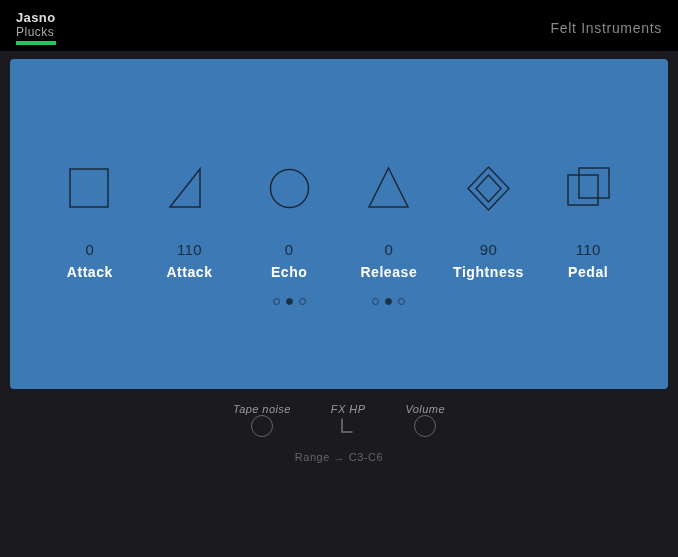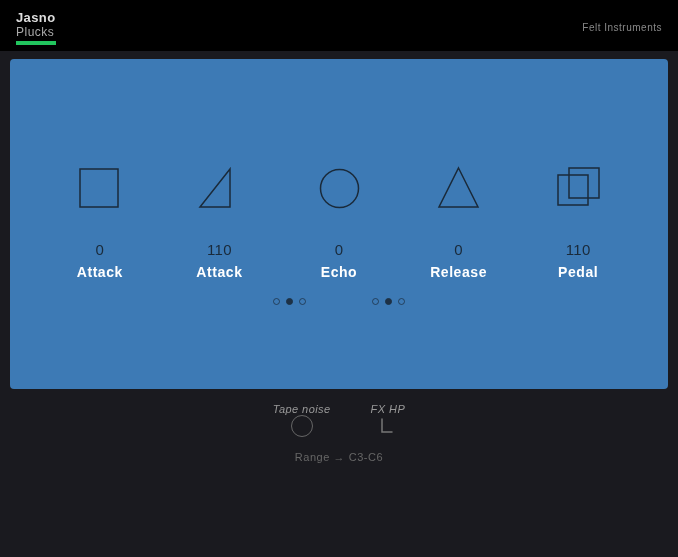--- a/index.html
+++ b/index.html
@@ -31,21 +31,21 @@
       letter-spacing: 0.03em;
     }
     .preset-name {
       font-size: 12px;
       color: #aaa;
       border-bottom: 4px solid #22c55e;
       padding-bottom: 2px;
       letter-spacing: 0.04em;
     }
     .brand-name {
-      font-size: 10px;
+      font-size: 14px;
       color: #888;
       letter-spacing: 0.05em;
     }
 
     
     .main-panel {
       margin: 8px 10px;
       background: #3d7ab5;
       border-radius: 4px;
       height: 330px;
@@ -234,20 +234,31 @@
     <div class="control-item">
       <div class="shape-container">
         <svg width="55" height="55" viewBox="0 0 55 55">
           <polygon points="27.5,7 47,46 8,46"></polygon>
         </svg>
       </div>
       <span class="control-value">0</span>
       <span class="control-label">Release</span>
     </div>
 
+    <div class="control-item">
+      <div class="shape-container">
+        <svg width="55" height="55" viewBox="0 0 55 55">
+
+          <polygon points="27.5,6 48,27.5 27.5,49 7,27.5"></polygon>
+          <polygon points="27.5,14 40,27.5 27.5,41 15,27.5"></polygon>
+        </svg>
+      </div>
+      <span class="control-value">90</span>
+      <span class="control-label">Tightness</span>
+    </div>
 
     <div class="control-item">
       <div class="shape-container">
         <svg width="55" height="55" viewBox="0 0 55 55">
 
           <rect x="7" y="14" width="30" height="30"></rect>
           <rect x="18" y="7" width="30" height="30"></rect>
         </svg>
       </div>
       <span class="control-value">110</span>
@@ -287,18 +298,22 @@
   <div class="bottom-item">
     <span class="bottom-label">FX HP</span>
     <div class="knob-angle">
       <svg width="20" height="20" viewBox="0 0 20 20" fill="none" stroke="#777" stroke-width="1.5">
 
         <path d="M4,3 L4,16 L14,16" stroke-linecap="round"></path>
       </svg>
     </div>
   </div>
 
+  <div class="bottom-item">
+    <span class="bottom-label">Volume</span>
+    <div class="knob-circle"></div>
+  </div>
 
 </div>
 
 <div style="text-align:center; margin-top: 10px;">
   <span class="range-text">Range → C3-C6</span>
 </div>
 
 </body></html>

